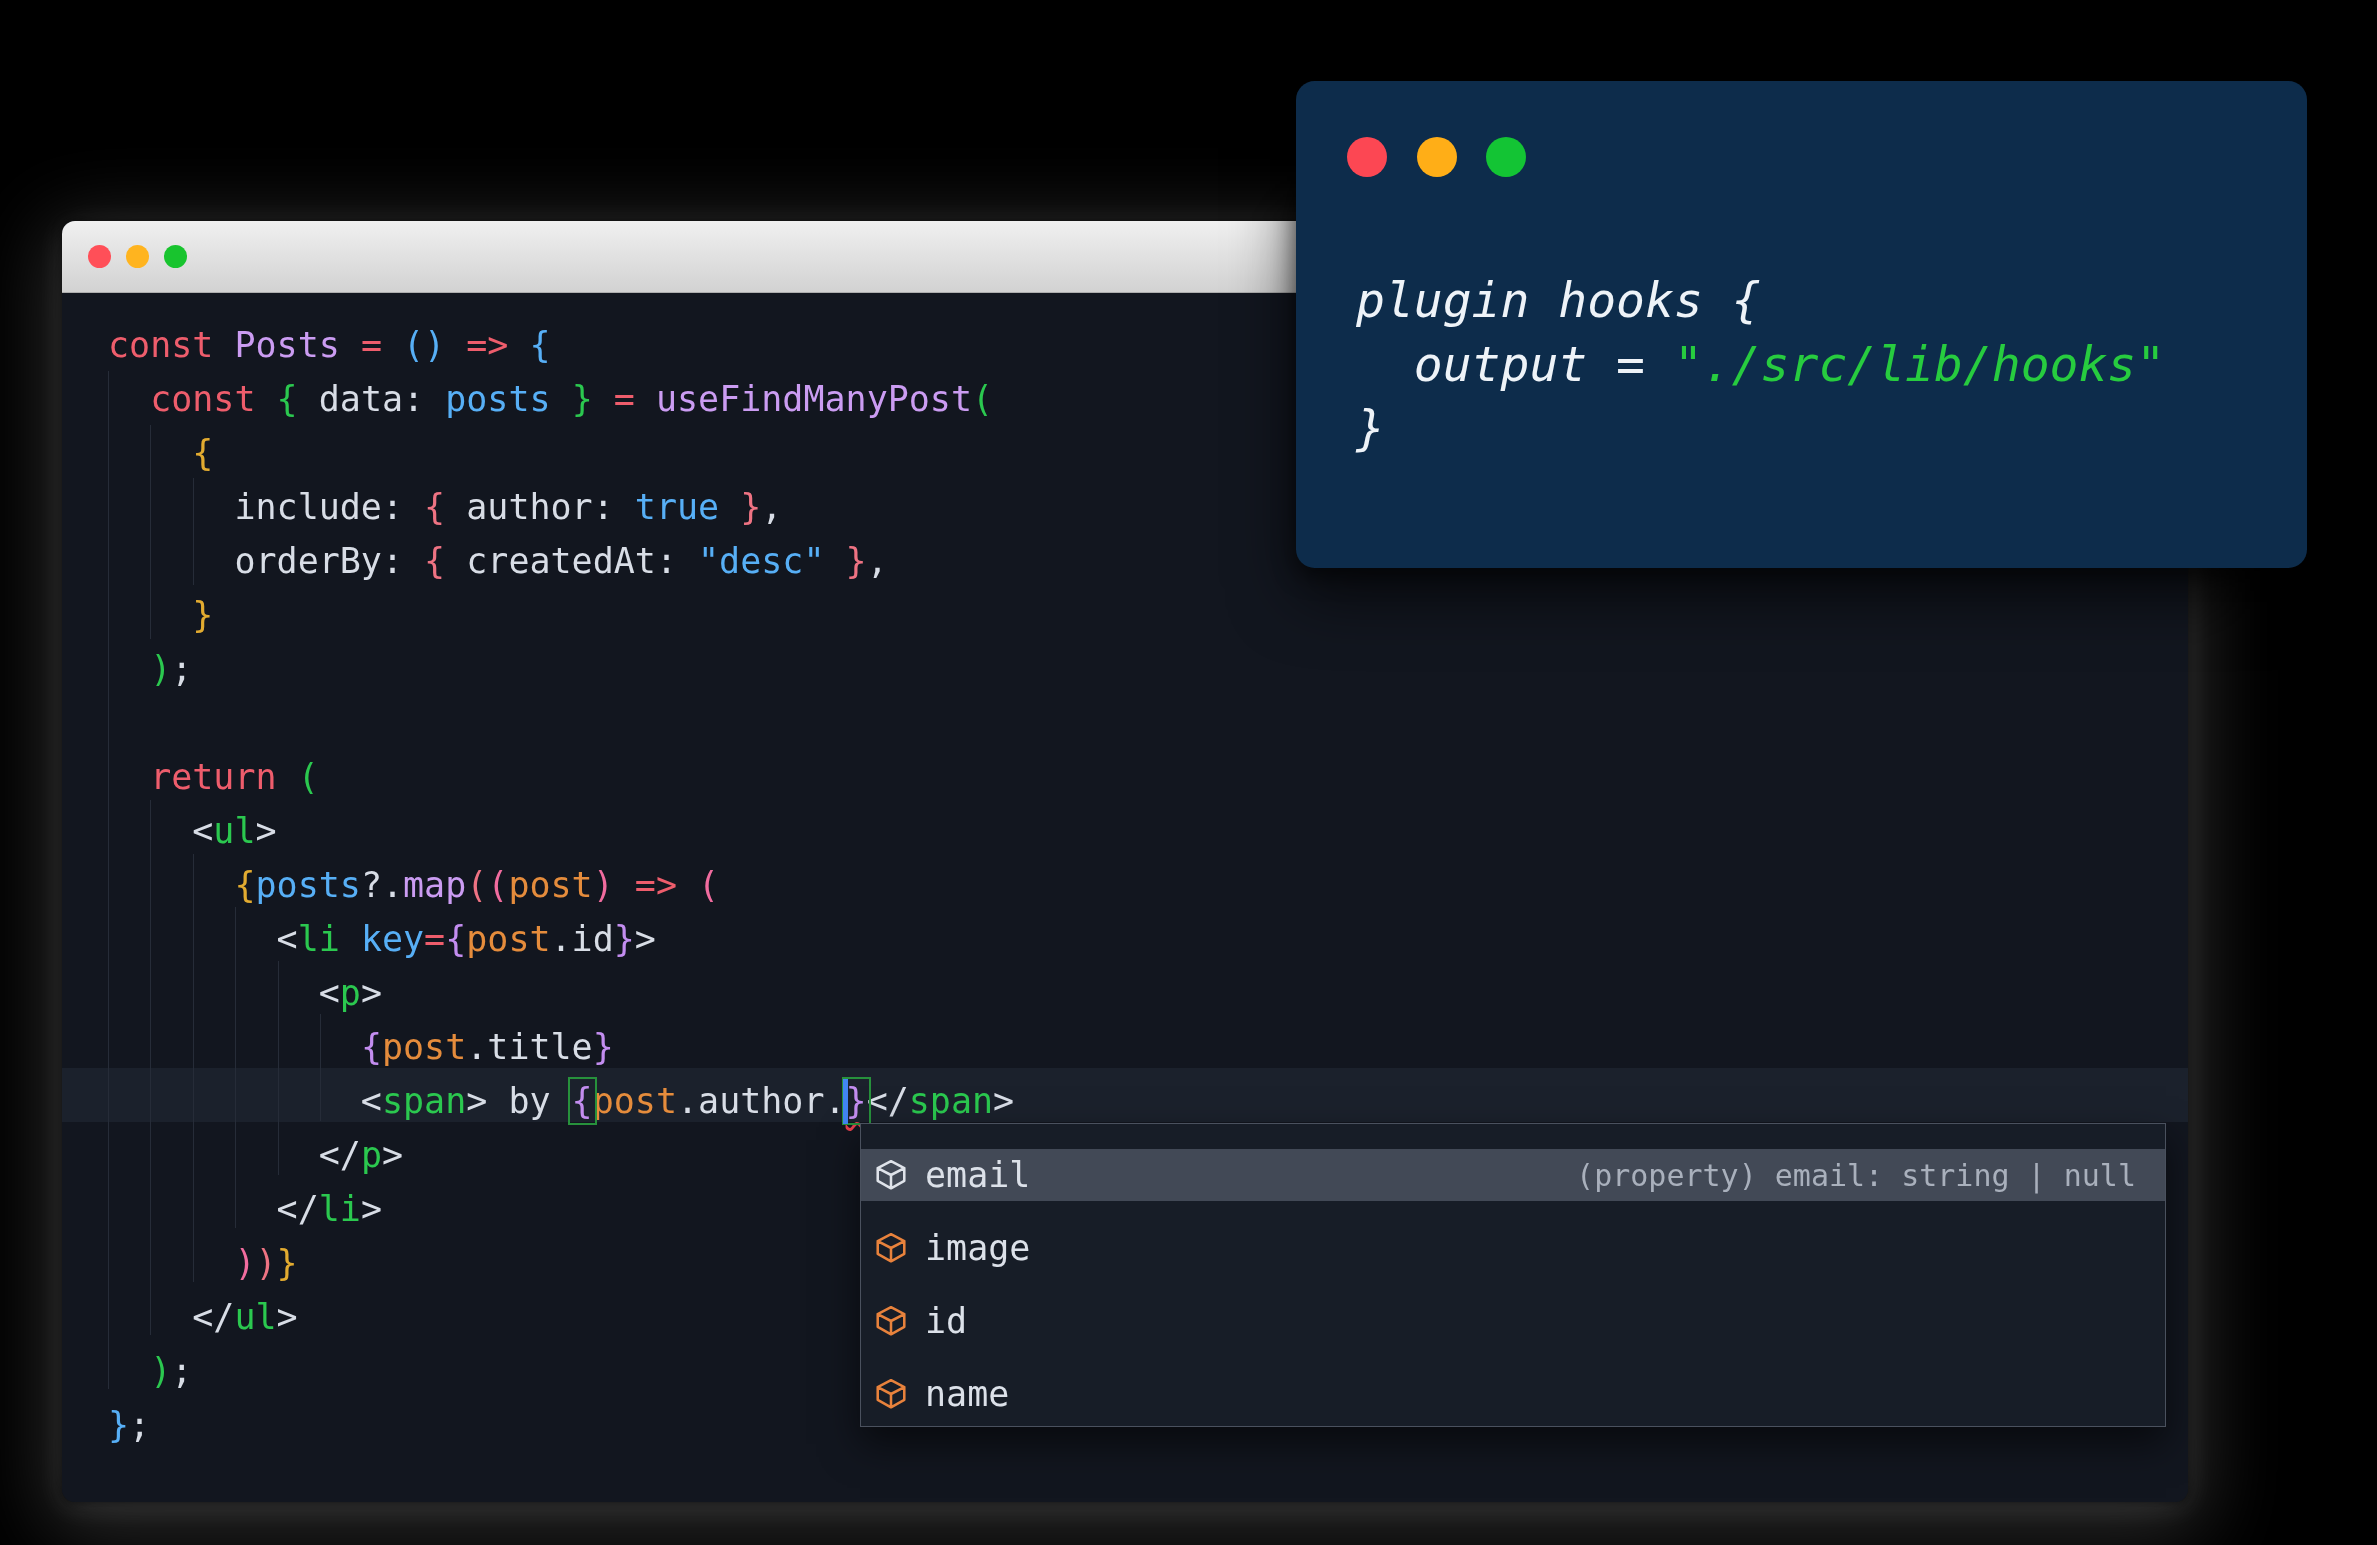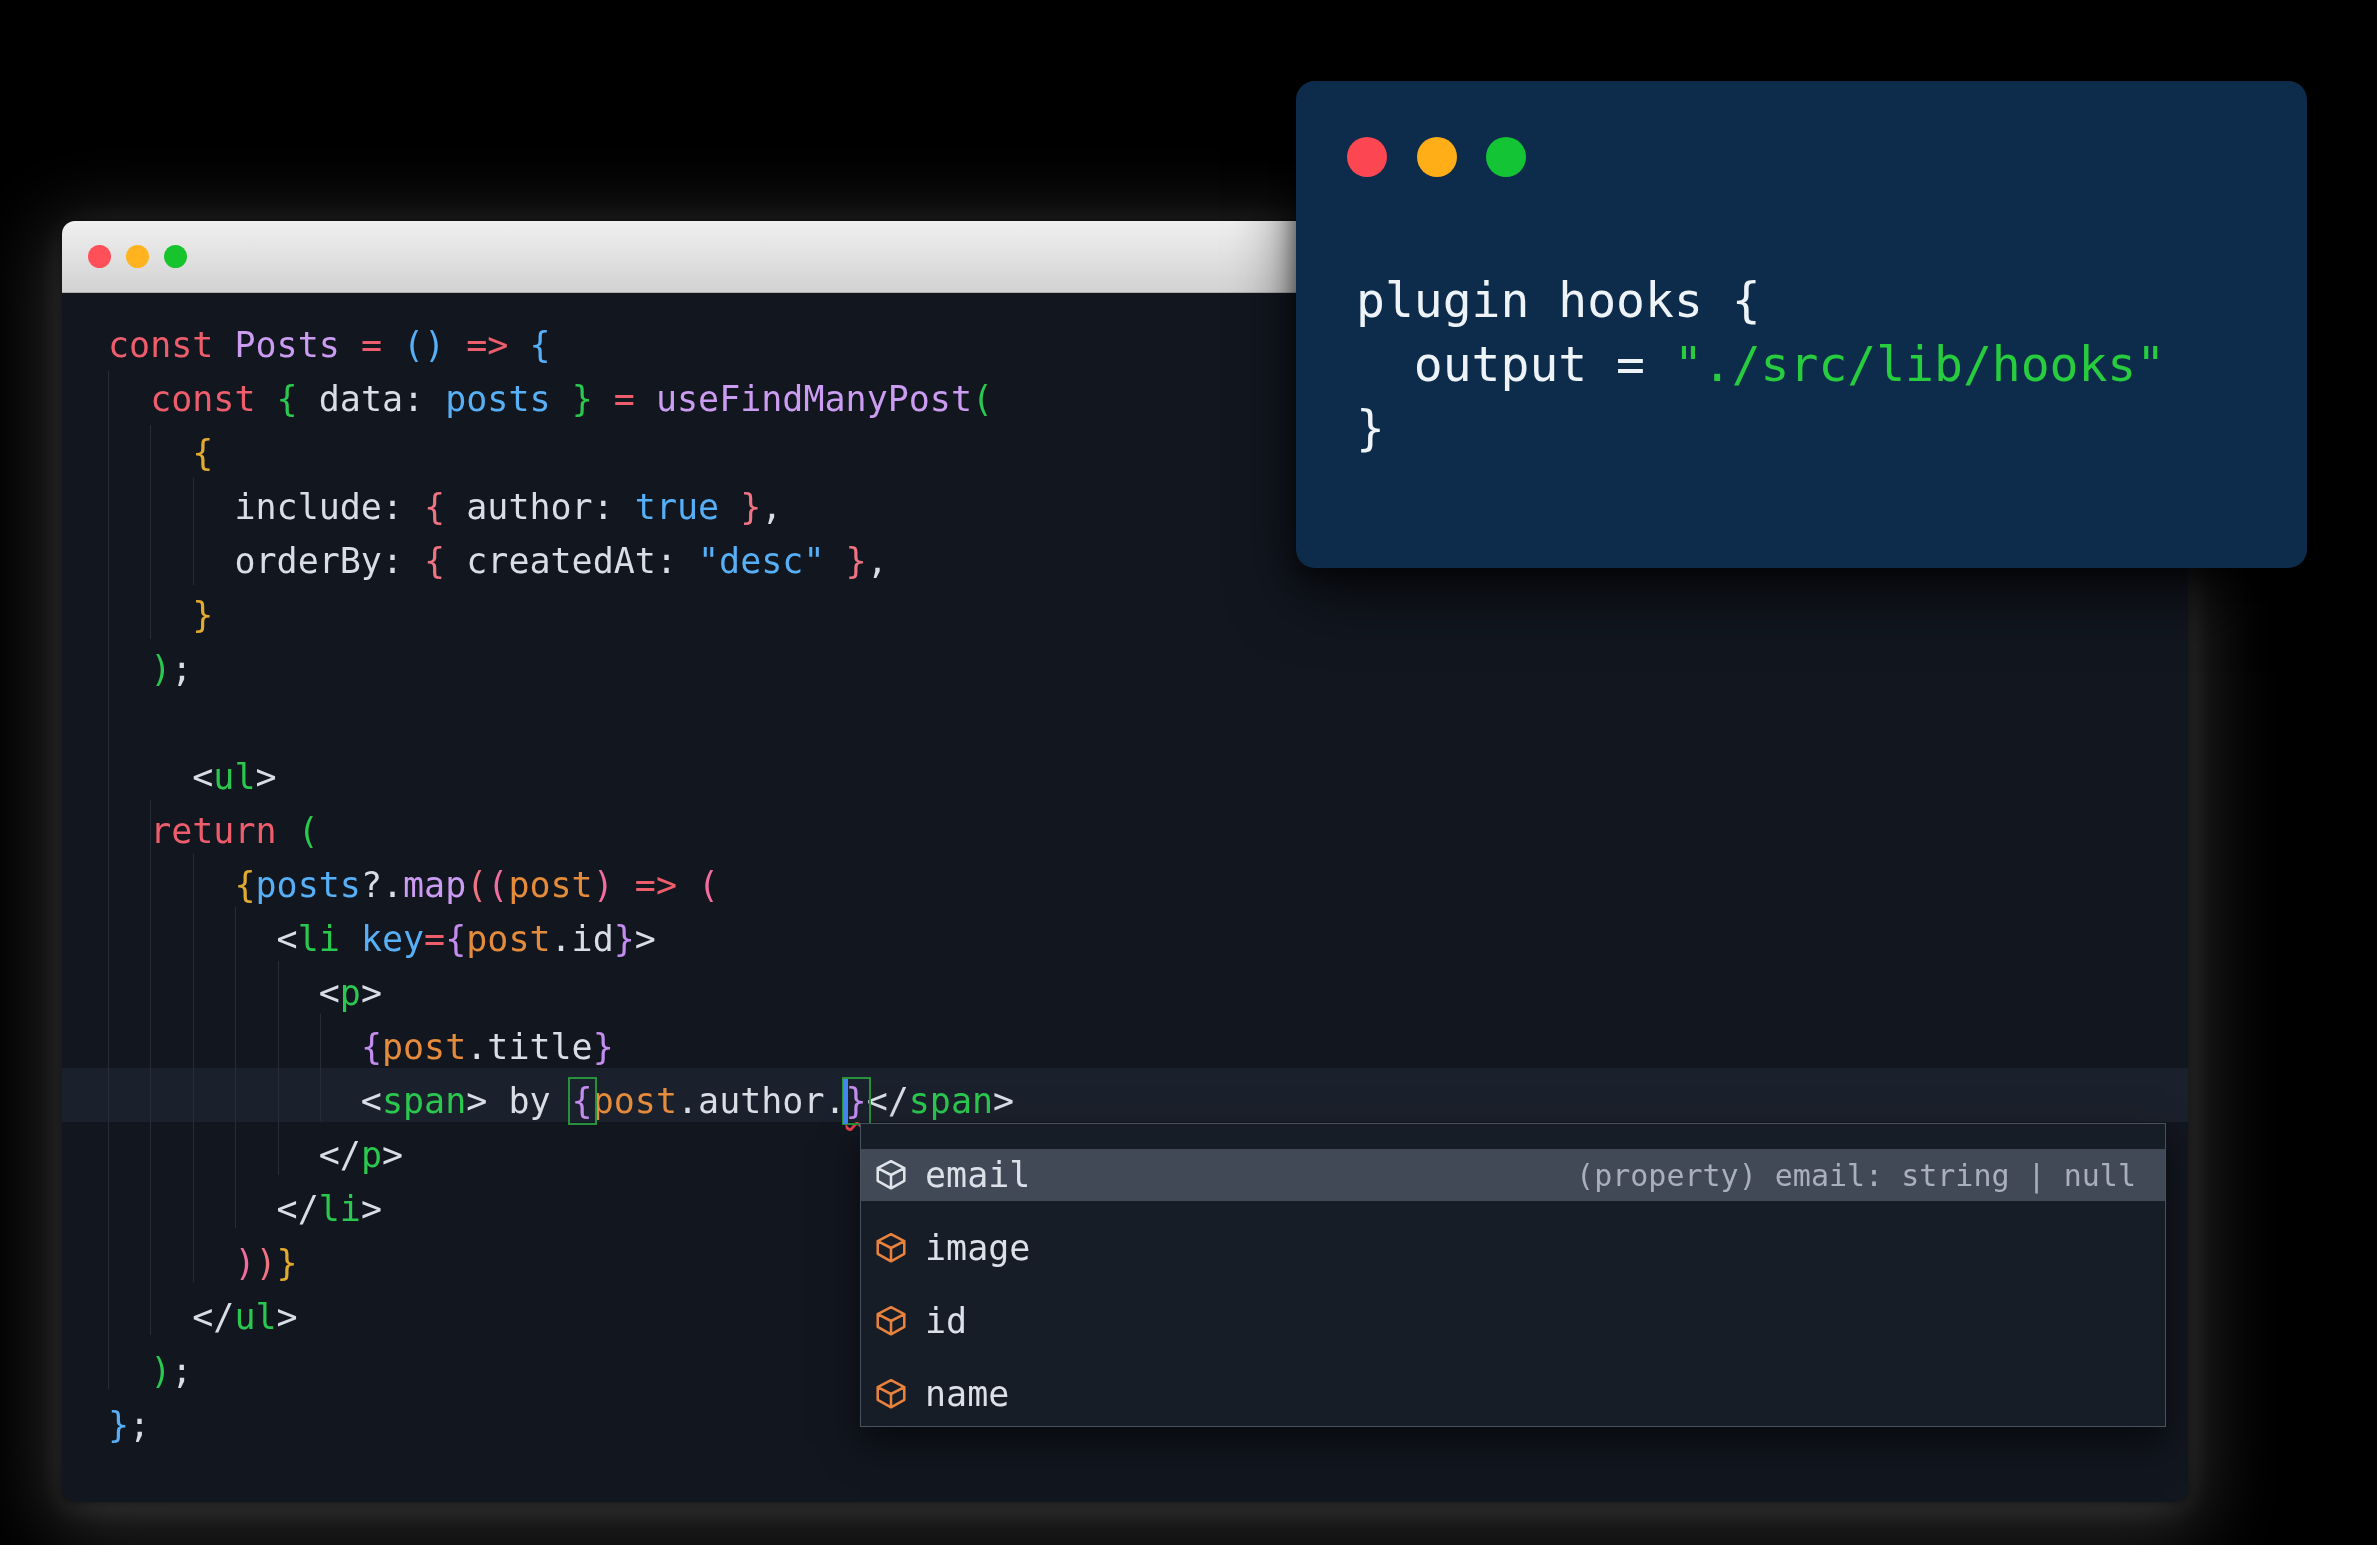--- a/index.html
+++ b/index.html
@@ -74,21 +74,21 @@
   
   .overlay-window {
     position:absolute; left:1296px; top:81px; width:1011px; height:487px;
     border-radius:18.7px; background:var(--overlay-bg);
     box-shadow:0 26px 65px rgba(0,0,0,.65), 0 7.2px 21.6px rgba(0,0,0,.5);
     z-index:10;
   }
   .overlay-window .light { width:40px; height:40px; top:56px; }
   .overlay-window .light.l0 { left:51px; } .overlay-window .light.l1 { left:121px; }
   .overlay-window .light.l2 { left:190px; }
-  #code-overlay { position:absolute; left:60px; top:187px; font-size:48px; color:var(--overlay-fg); }
+  #code-overlay { position:absolute; left:60px; top:187px; font-size:48px; color:var(--overlay-fg);font-style:italic; }
   #code-overlay .line { height:64px; line-height:64px; white-space:pre; }
   #code-overlay .c-w { color:var(--overlay-fg); }
 </style>
 </head>
 <body>
 
 <div class="main-window">
   <div class="titlebar">
     <span class="light l0" style="background: rgb(255, 79, 88);"></span>
     <span class="light l1" style="background: rgb(255, 180, 31);"></span>
@@ -109,22 +109,22 @@
 
     <div id="code-main">
         <div class="line"><span class="c-k">const </span><span class="c-f">Posts </span><span class="c-k">= </span><span class="c-v">() </span><span class="c-k">=&gt; </span><span class="c-v">{</span></div>
         <div class="line"><span class="c-w">  </span><span class="c-k">const </span><span class="c-g">{ </span><span class="c-w">data: </span><span class="c-v">posts </span><span class="c-g">} </span><span class="c-k">= </span><span class="c-f">useFindManyPost</span><span class="c-g">(</span></div>
         <div class="line"><span class="c-w">    </span><span class="c-y">{</span></div>
         <div class="line"><span class="c-w">      include: </span><span class="c-s">{ </span><span class="c-w">author: </span><span class="c-v">true</span><span class="c-s"> }</span><span class="c-w">,</span></div>
         <div class="line"><span class="c-w">      orderBy: </span><span class="c-s">{ </span><span class="c-w">createdAt: </span><span class="c-v">"desc"</span><span class="c-s"> }</span><span class="c-w">,</span></div>
         <div class="line"><span class="c-w">    </span><span class="c-y">}</span></div>
         <div class="line"><span class="c-w">  </span><span class="c-g">)</span><span class="c-w">;</span></div>
         <div class="line"></div>
+        <div class="line"><span class="c-w">  </span><span class="c-k">return </span><span class="c-g">(</span></div>
         <div class="line"><span class="c-w">    &lt;</span><span class="c-g">ul</span><span class="c-w">&gt;</span></div>
-        <div class="line"><span class="c-w">  </span><span class="c-k">return </span><span class="c-g">(</span></div>
         <div class="line"><span class="c-w">      </span><span class="c-y">{</span><span class="c-v">posts</span><span class="c-w">?.</span><span class="c-f">map</span><span class="c-s">(</span><span class="c-p">(</span><span class="c-o">post</span><span class="c-p">)</span><span class="c-w"> </span><span class="c-k">=&gt; </span><span class="c-p">(</span></div>
         <div class="line"><span class="c-w">        &lt;</span><span class="c-g">li </span><span class="c-v">key</span><span class="c-k">=</span><span class="c-u">{</span><span class="c-o">post</span><span class="c-w">.id</span><span class="c-u">}</span><span class="c-w">&gt;</span></div>
         <div class="line"><span class="c-w">          &lt;</span><span class="c-g">p</span><span class="c-w">&gt;</span></div>
         <div class="line"><span class="c-w">            </span><span class="c-u">{</span><span class="c-o">post</span><span class="c-w">.title</span><span class="c-u">}</span></div>
         <div class="line"><span class="c-w">            &lt;</span><span class="c-g">span</span><span class="c-w">&gt; </span><span class="c-w">by </span><span class="c-u match">{</span><span class="c-o">post</span><span class="c-w">.author.</span><span class="cursor"></span><span class="c-u match sq">}</span><span class="c-w">&lt;/</span><span class="c-g">span</span><span class="c-w">&gt;</span></div>
         <div class="line"><span class="c-w">          &lt;/</span><span class="c-g">p</span><span class="c-w">&gt;</span></div>
         <div class="line"><span class="c-w">        &lt;/</span><span class="c-g">li</span><span class="c-w">&gt;</span></div>
         <div class="line"><span class="c-w">      </span><span class="c-p">)</span><span class="c-s">)</span><span class="c-y">}</span></div>
         <div class="line"><span class="c-w">    &lt;/</span><span class="c-g">ul</span><span class="c-w">&gt;</span></div>
         <div class="line"><span class="c-w">  </span><span class="c-g">)</span><span class="c-w">;</span></div>

